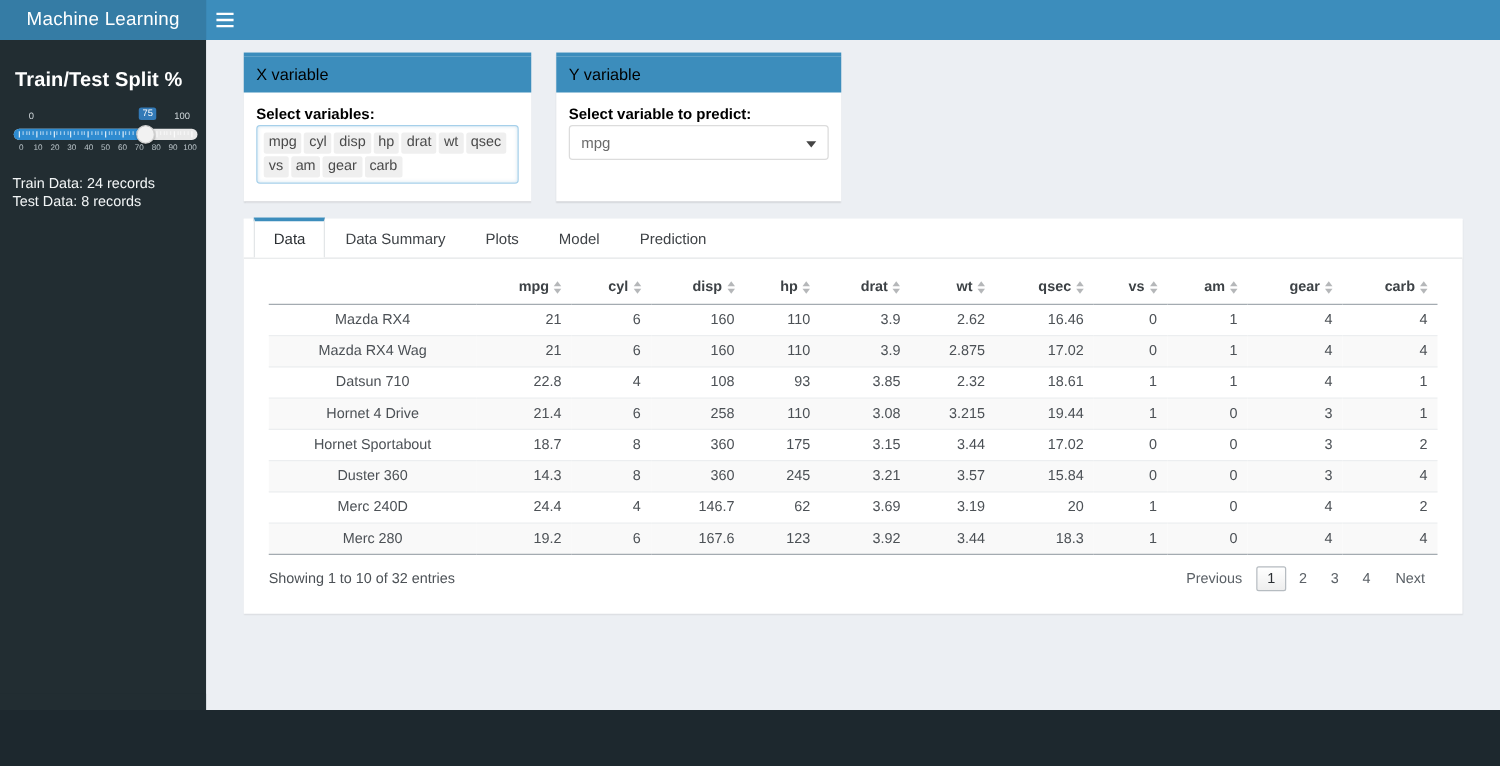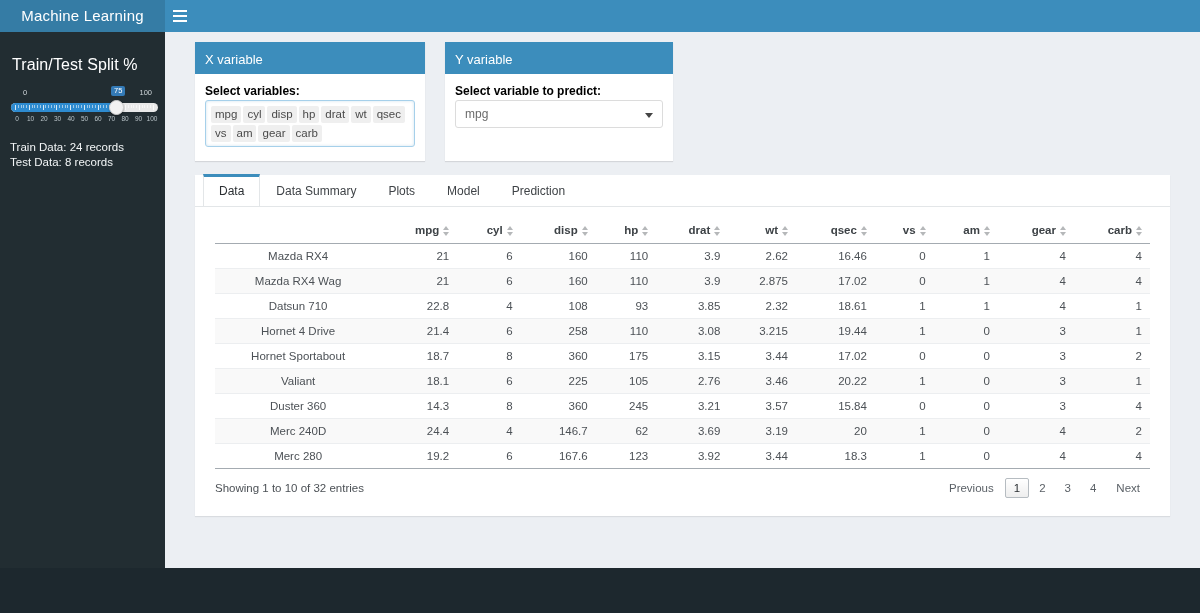--- a/index.html
+++ b/index.html
@@ -54,21 +54,21 @@
   #sidebar {
     position: absolute;
     top: 32px; left: 0;
     width: 165px; height: 536px;
     background: #222d32;
     padding: 16px 10px 0 10px;
     color: #e6eaec;
   }
   #slider-title {
     font-size: 16px;
-    font-weight: normal;
+    font-weight: bold;
     color: #ffffff;
     margin: 8px 0 14px 2px;
     letter-spacing: .1px;
   }
   .slider-wrap { position: relative; width: 147px; margin-left: 1px; }
   .slider-endlabels {
     position: relative; height: 12px;
     font-size: 7.5px; color: #cfd6da;
   }
   .slider-endlabels .lo { position: absolute; left: 12px; top: 0; }
@@ -144,21 +144,21 @@
 
   
   .box-row { display: flex; gap: 20px; }
   .box {
     background: #ffffff;
     border-top: 3px solid #3c8dbc;
     box-shadow: 0 1px 1px rgba(0,0,0,.1);
   }
   .box-header {
     background: #3c8dbc;
-    color: #ffffff;
+    color: #000000;
     font-size: 13px;
     padding: 7px 10px;
     line-height: 15px;
   }
   .box-body { padding: 10px 10px 14px 10px; }
   .field-label {
     font-size: 12px;
     font-weight: bold;
     color: #000000;
     margin-bottom: 2px;
@@ -575,34 +575,20 @@
                 <td>175</td>
                 <td>3.15</td>
                 <td>3.44</td>
                 <td>17.02</td>
                 <td>0</td>
                 <td>0</td>
                 <td>3</td>
                 <td>2</td>
               </tr>
               <tr>
-                <td class="col-name">Valiant</td>
-                <td>18.1</td>
-                <td>6</td>
-                <td>225</td>
-                <td>105</td>
-                <td>2.76</td>
-                <td>3.46</td>
-                <td>20.22</td>
-                <td>1</td>
-                <td>0</td>
-                <td>3</td>
-                <td>1</td>
-              </tr>
-              <tr>
                 <td class="col-name">Duster 360</td>
                 <td>14.3</td>
                 <td>8</td>
                 <td>360</td>
                 <td>245</td>
                 <td>3.21</td>
                 <td>3.57</td>
                 <td>15.84</td>
                 <td>0</td>
                 <td>0</td>

